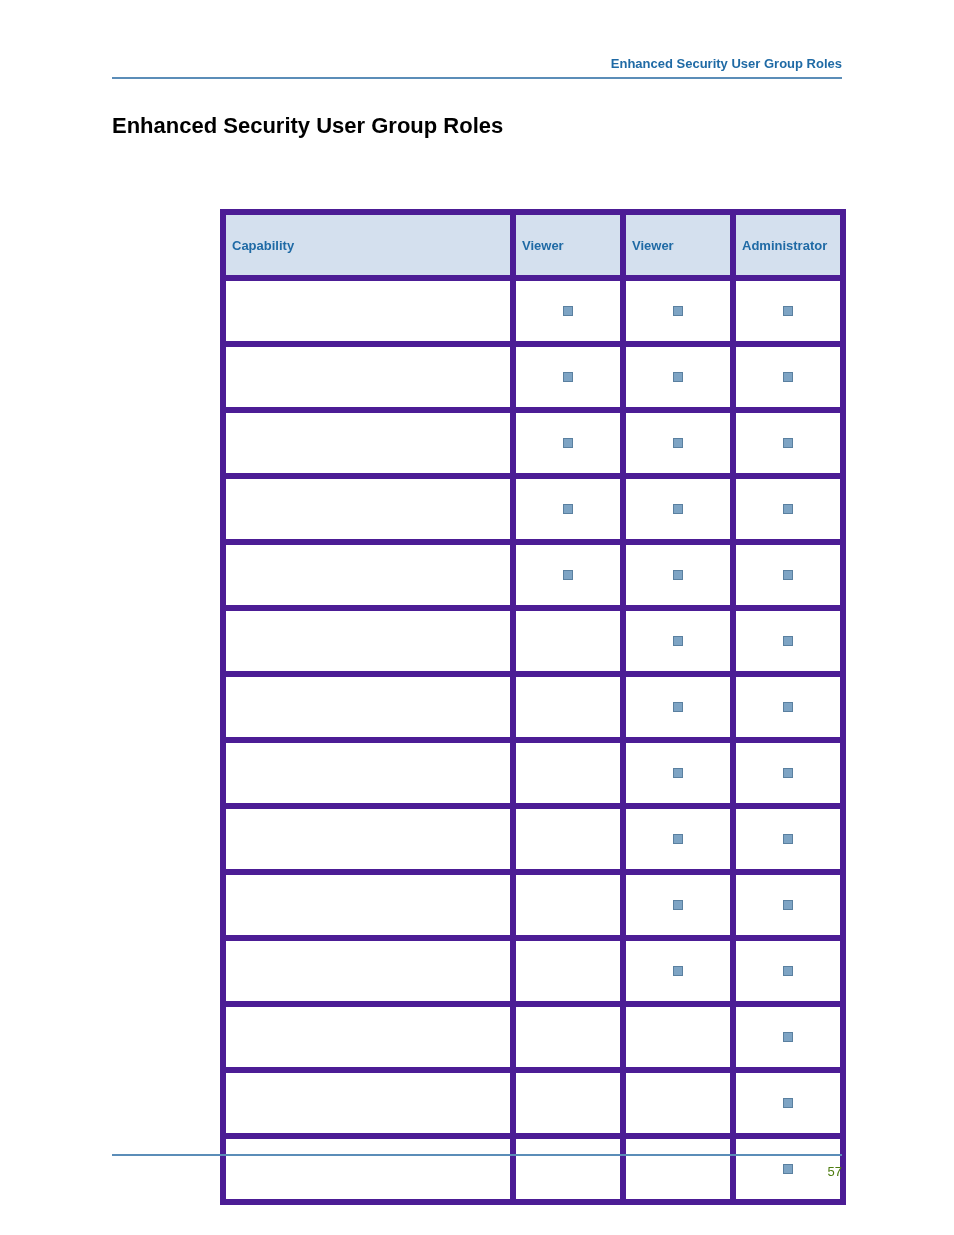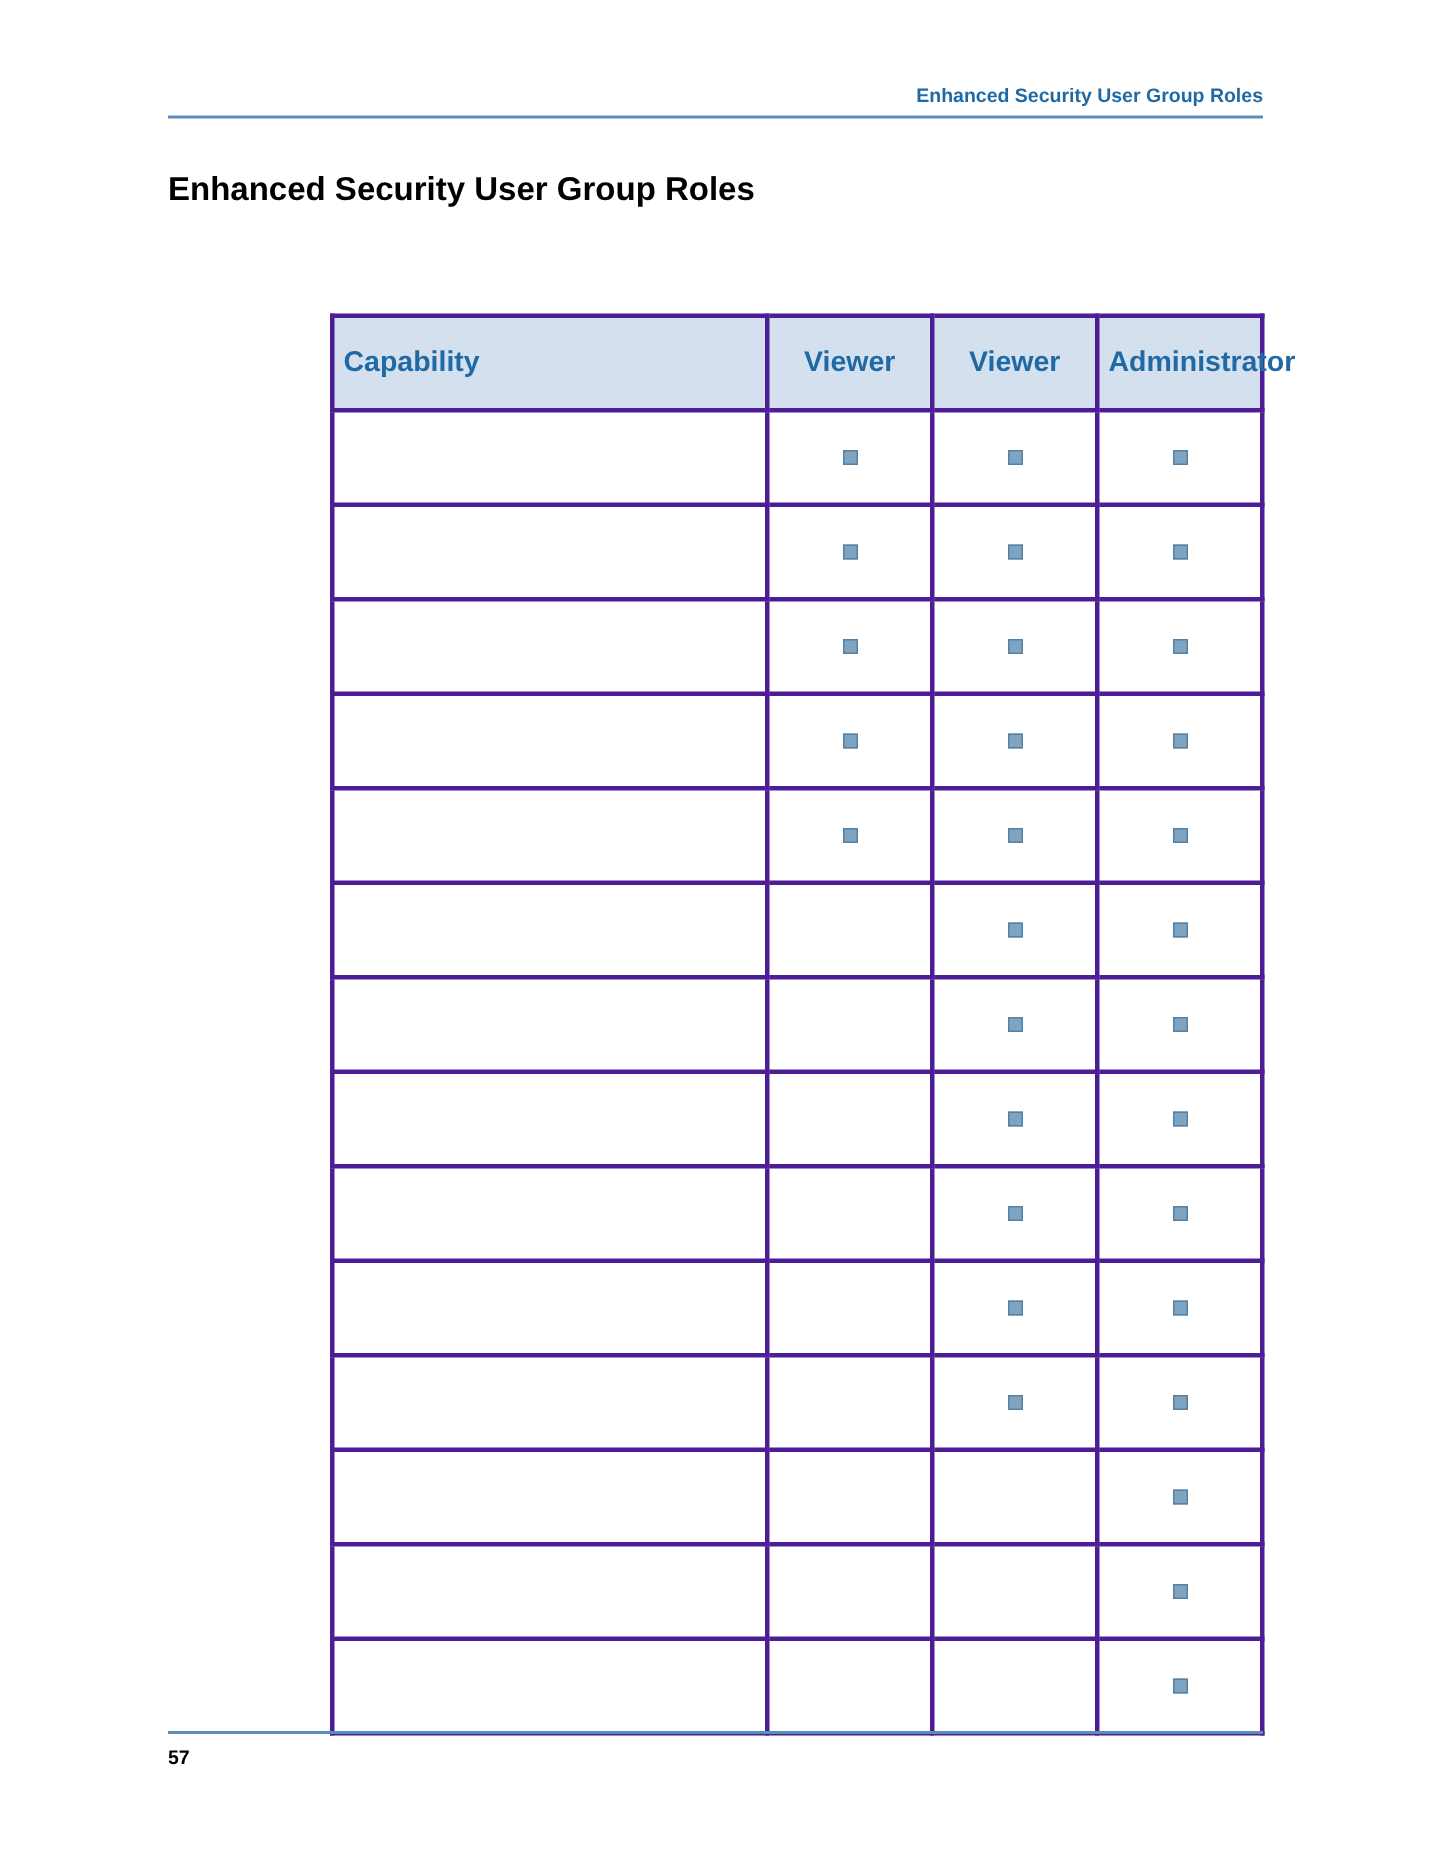--- a/index.html
+++ b/index.html
@@ -38,33 +38,33 @@
   }
   .table-wrap{
     margin-left:108px;
   }
   table{
     border-collapse:collapse;
     width:620px;
     table-layout:fixed;
   }
   th,td{
-    border:3px solid #4c1d95;
+    border:6px solid #4c1d95;
     height:28px;
     padding:16px 6px;
-    font-size:19px;
+    font-size:13px;
     vertical-align:middle;
   }
   th{
     background:#d4e0ee;
     color:#1f6aa5;
     font-weight:bold;
     text-align:left;
   }
-  th.center{text-align:center;}
+  th.center{}
   col.c-cap{width:290px;}
   col.c-role{width:110px;}
   td.mark{
     text-align:center;
   }
   .sq{
     display:inline-block;
     width:8px;
     height:8px;
     background:#7ea4c4;
@@ -73,23 +73,24 @@
   .footer{
     position:absolute;
     left:0;right:0;bottom:0;
   }
   .hr-bottom{
     border:none;
     border-top:2px solid #5b8db8;
     margin:0 0 8px 0;
   }
   .page-num{
+    text-align:right;
     font-size:13px;
-    font-weight:bold;
-    color:#000000;
+    font-weight:normal;
+    color:#4d7c0f;
   }
 </style>
 </head>
 <body>
 
 <div class="page">
   <div class="running-head">Enhanced Security User Group Roles</div>
   <hr class="hr-top">
   <h1 class="title">Enhanced Security User Group Roles</h1>
 

